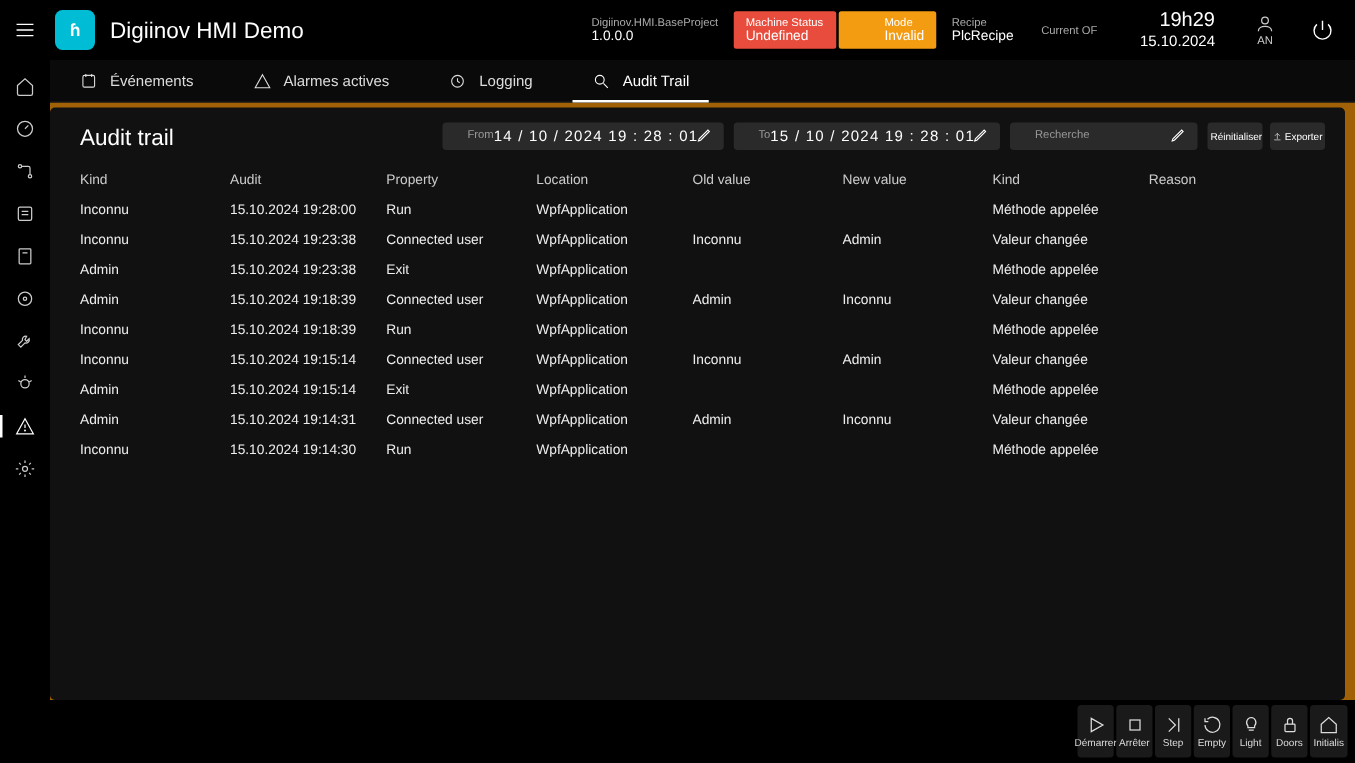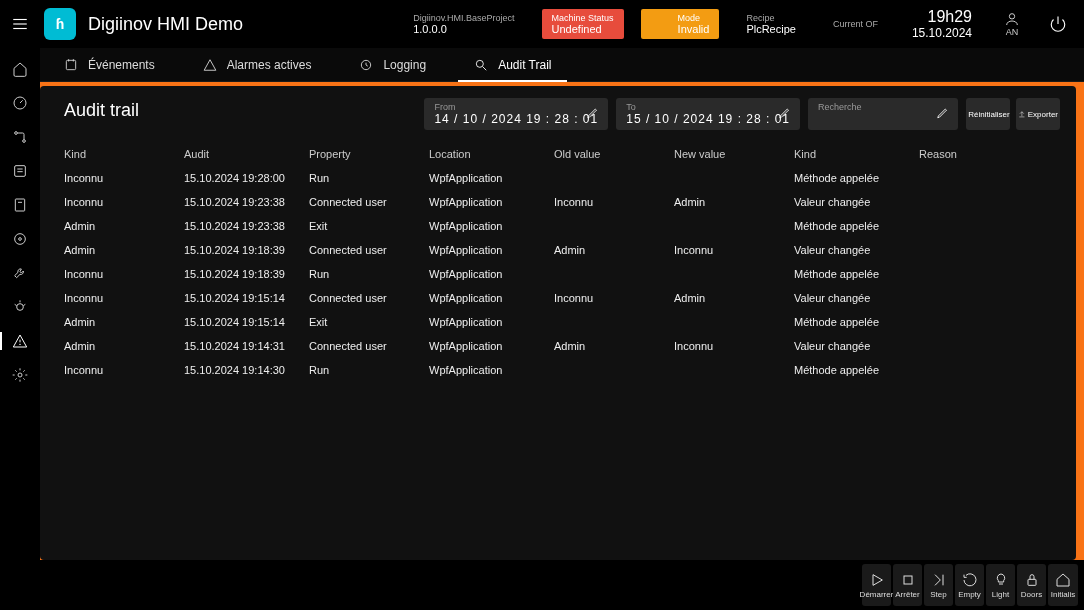--- a/index.html
+++ b/index.html
@@ -4,51 +4,51 @@
 <style>
 * { box-sizing: border-box; margin: 0; padding: 0; }
 html, body { width: 1084px; height: 610px; background: #000; color: #fff; font-family: 'Segoe UI', Arial, sans-serif; font-size: 12px; overflow: hidden; }
 body { display: flex; flex-direction: column; }
 
 .header { display: flex; align-items: center; background: #000; height: 48px; padding: 0 8px; gap: 12px; }
 .menu-btn { width: 24px; height: 24px; display: flex; align-items: center; justify-content: center; cursor: pointer; }
 .logo { width: 32px; height: 32px; background: #00bcd4; border-radius: 6px; display: flex; align-items: center; justify-content: center; font-weight: bold; color: #fff; font-size: 14px; }
 .app-title { font-size: 18px; font-weight: 400; }
 .header-spacer { flex: 1; }
-.header-info { display: flex; gap: 17px; align-items: stretch; }
+.header-info { display: flex; gap: 2px; align-items: stretch; }
 .info-block { display: flex; flex-direction: column; padding: 4px 10px; justify-content: center; min-width: 60px; }
 .info-label { font-size: 9px; color: #aaa; }
 .info-value { font-size: 11px; color: #fff; }
 .status-block { padding: 4px 10px; border-radius: 2px; }
 .status-red { background: #e74c3c; }
 .status-orange { background: #f39c12; padding-left: 37px; }
 .time-block { text-align: right; padding: 0 12px; }
 .time-value { font-size: 16px; }
 .date-value { font-size: 12px; }
 .user-block { display: flex; flex-direction: column; align-items: center; padding: 0 8px; font-size: 9px; color: #ccc; }
 .power-btn { width: 24px; height: 24px; display: flex; align-items: center; justify-content: center; cursor: pointer; margin: 0 6px; }
 
 .body-row { display: flex; flex: 1; overflow: hidden; }
 .sidebar { width: 40px; background: #000; display: flex; flex-direction: column; padding-top: 4px; }
 .sidebar-item { width: 40px; height: 34px; display: flex; align-items: center; justify-content: center; cursor: pointer; color: #ccc; }
 .sidebar-item.active { color: #fff; }
 .sidebar-item.active::before { content: ''; position: absolute; left: 0; width: 2px; height: 18px; background: #fff; }
 .sidebar-item { position: relative; }
 
-.main { flex: 1; display: flex; flex-direction: column; background: #f97316; overflow: hidden; }
+.main { flex: 1; display: flex; flex-direction: column; background: #a16207; overflow: hidden; }
 .tabs { display: flex; background: #0a0a0a; height: 34px; border-bottom: 1px solid #1a1a1a; }
 .tab { display: flex; align-items: center; gap: 10px; padding: 0 24px; cursor: pointer; color: #ddd; font-size: 12px; position: relative; }
 .tab.active { color: #fff; }
 .tab.active::after { content: ''; position: absolute; left: 8px; right: 8px; bottom: -1px; height: 2px; background: #fff; }
 .tab-icon { width: 14px; height: 14px; display: inline-flex; align-items: center; justify-content: center; }
 
 .content { flex: 1; display: flex; flex-direction: column; padding: 0 16px; overflow: hidden; background: #111; margin: 4px 8px 0 0; border-radius: 4px; }
 .filter-row { display: flex; gap: 8px; padding: 12px 0 8px 0; justify-content: flex-end; }
 .page-title { font-size: 18px; font-weight: 400; }
-.filter-box { background: #2a2a2a; border-radius: 3px; padding: 4px 10px; display: flex; flex-direction: column; position: relative; min-width: 150px; }
+.filter-box { background: #2a2a2a; border-radius: 3px; padding: 4px 20px; display: flex; flex-direction: row; position: relative; min-width: 150px; }
 .filter-label { font-size: 9px; color: #999; }
 .filter-value { font-size: 12px; color: #fff; letter-spacing: 1px; }
 .filter-edit { position: absolute; right: 8px; top: 50%; transform: translateY(-50%); cursor: pointer; }
 .filter-actions { display: flex; gap: 6px; }
 .filter-action { background: #2a2a2a; border-radius: 3px; width: 44px; display: flex; flex-direction: row; align-items: center; justify-content: center; padding: 0 2px; cursor: pointer; font-size: 8px; gap: 2px; }
 .top-row { display: flex; align-items: flex-start; gap: 16px; }
 .top-left { flex: 1; padding-top: 14px; padding-left: 8px; }
 
 .table { flex: 1; overflow: auto; margin-top: 4px; }
 .table-head, .table-row { display: grid; grid-template-columns: 120px 125px 120px 125px 120px 120px 125px 100px; padding: 6px 8px; }

